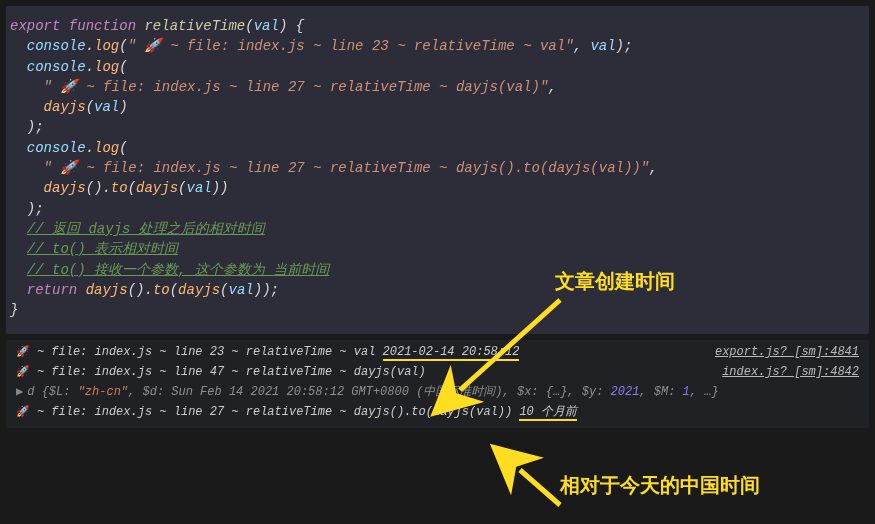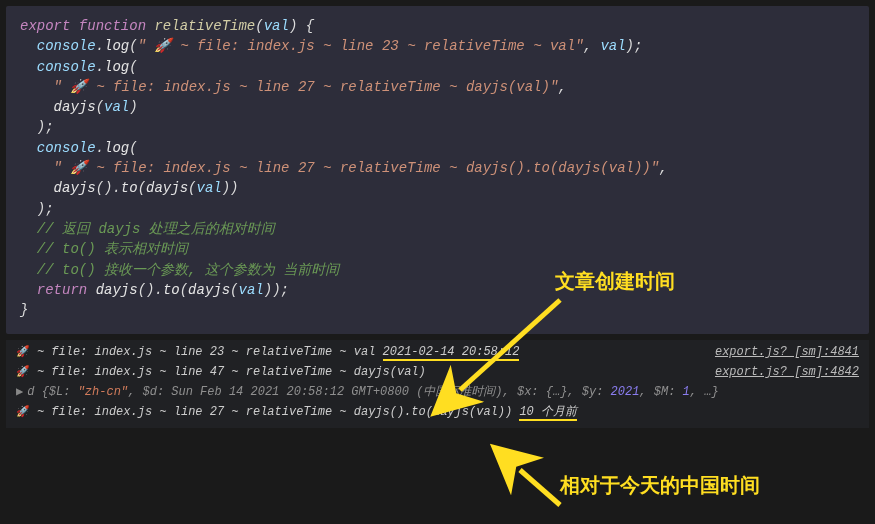--- a/index.html
+++ b/index.html
@@ -7,34 +7,34 @@
     background: #1a1a1a;
     font-family: "Consolas", "Monaco", "Courier New", monospace;
     font-size: 14px;
     width: 875px;
     height: 524px;
     overflow: hidden;
     font-style: italic;
   }
   .code-panel {
     background: #2d2d3a;
-    padding: 10px 14px 14px 14px;
+    padding: 10px 14px 14px 4px;
     margin: 6px;
     border-radius: 2px;
     line-height: 1.45;
     color: #eee;
     position: relative;
   }
   .tok-kw { color: #c586c0; }
   .tok-fn { color: #d2cda6; }
-  .tok-call { color: #e5e5e5; }
+  .tok-call { color: #fdba74; }
   .tok-str { color: #ce9178; }
   .tok-param { color: #9cdcfe; }
   .tok-punc { color: #dcdcdc; }
-  .tok-comment { color: #6a9955; }
+  .tok-comment { color: #6a9955; text-decoration: underline; }
   .codeline { white-space: pre; }
   .rocket { font-style: normal; }
 
   .annot-container {
     position: absolute;
     pointer-events: none;
     top: 0; left: 0; right: 0; bottom: 0;
   }
   .annot-label {
     position: absolute;
@@ -99,21 +99,21 @@
 <div class="codeline"><span class="tok-punc">}</span></div>
 </div>
 
 <div class="console-panel">
   <div class="console-row">
     <span class="left"><span class="rocket">🚀</span><span> ~ file: index.js ~ line 23 ~ relativeTime ~ val </span><span class="u-yellow">2021-02-14 20:58:12</span></span>
     <span class="src">export.js? [sm]:4841</span>
   </div>
   <div class="console-row">
     <span class="left"><span class="rocket">🚀</span><span> ~ file: index.js ~ line 47 ~ relativeTime ~ dayjs(val)</span></span>
-    <span class="src">export.js? [sm]:4842</span>
+    <span class="src">index.js? [sm]:4842</span>
   </div>
   <div class="console-row">
     <span class="left"><span class="triangle">▶</span><span class="obj-key">d </span><span class="obj-exp">{$L: </span><span class="obj-str">"zh-cn"</span><span class="obj-exp">, $d: Sun Feb 14 2021 20:58:12 GMT+0800 (中国标准时间), $x: {…}, $y: </span><span class="obj-num">2021</span><span class="obj-exp">, $M: </span><span class="obj-num">1</span><span class="obj-exp">, …}</span></span>
   </div>
   <div class="console-row">
     <span class="left"><span class="rocket">🚀</span><span> ~ file: index.js ~ line 27 ~ relativeTime ~ dayjs().to(dayjs(val)) </span><span class="u-yellow">10 个月前</span></span>
   </div>
 </div>
 
 <div class="annot-container">

